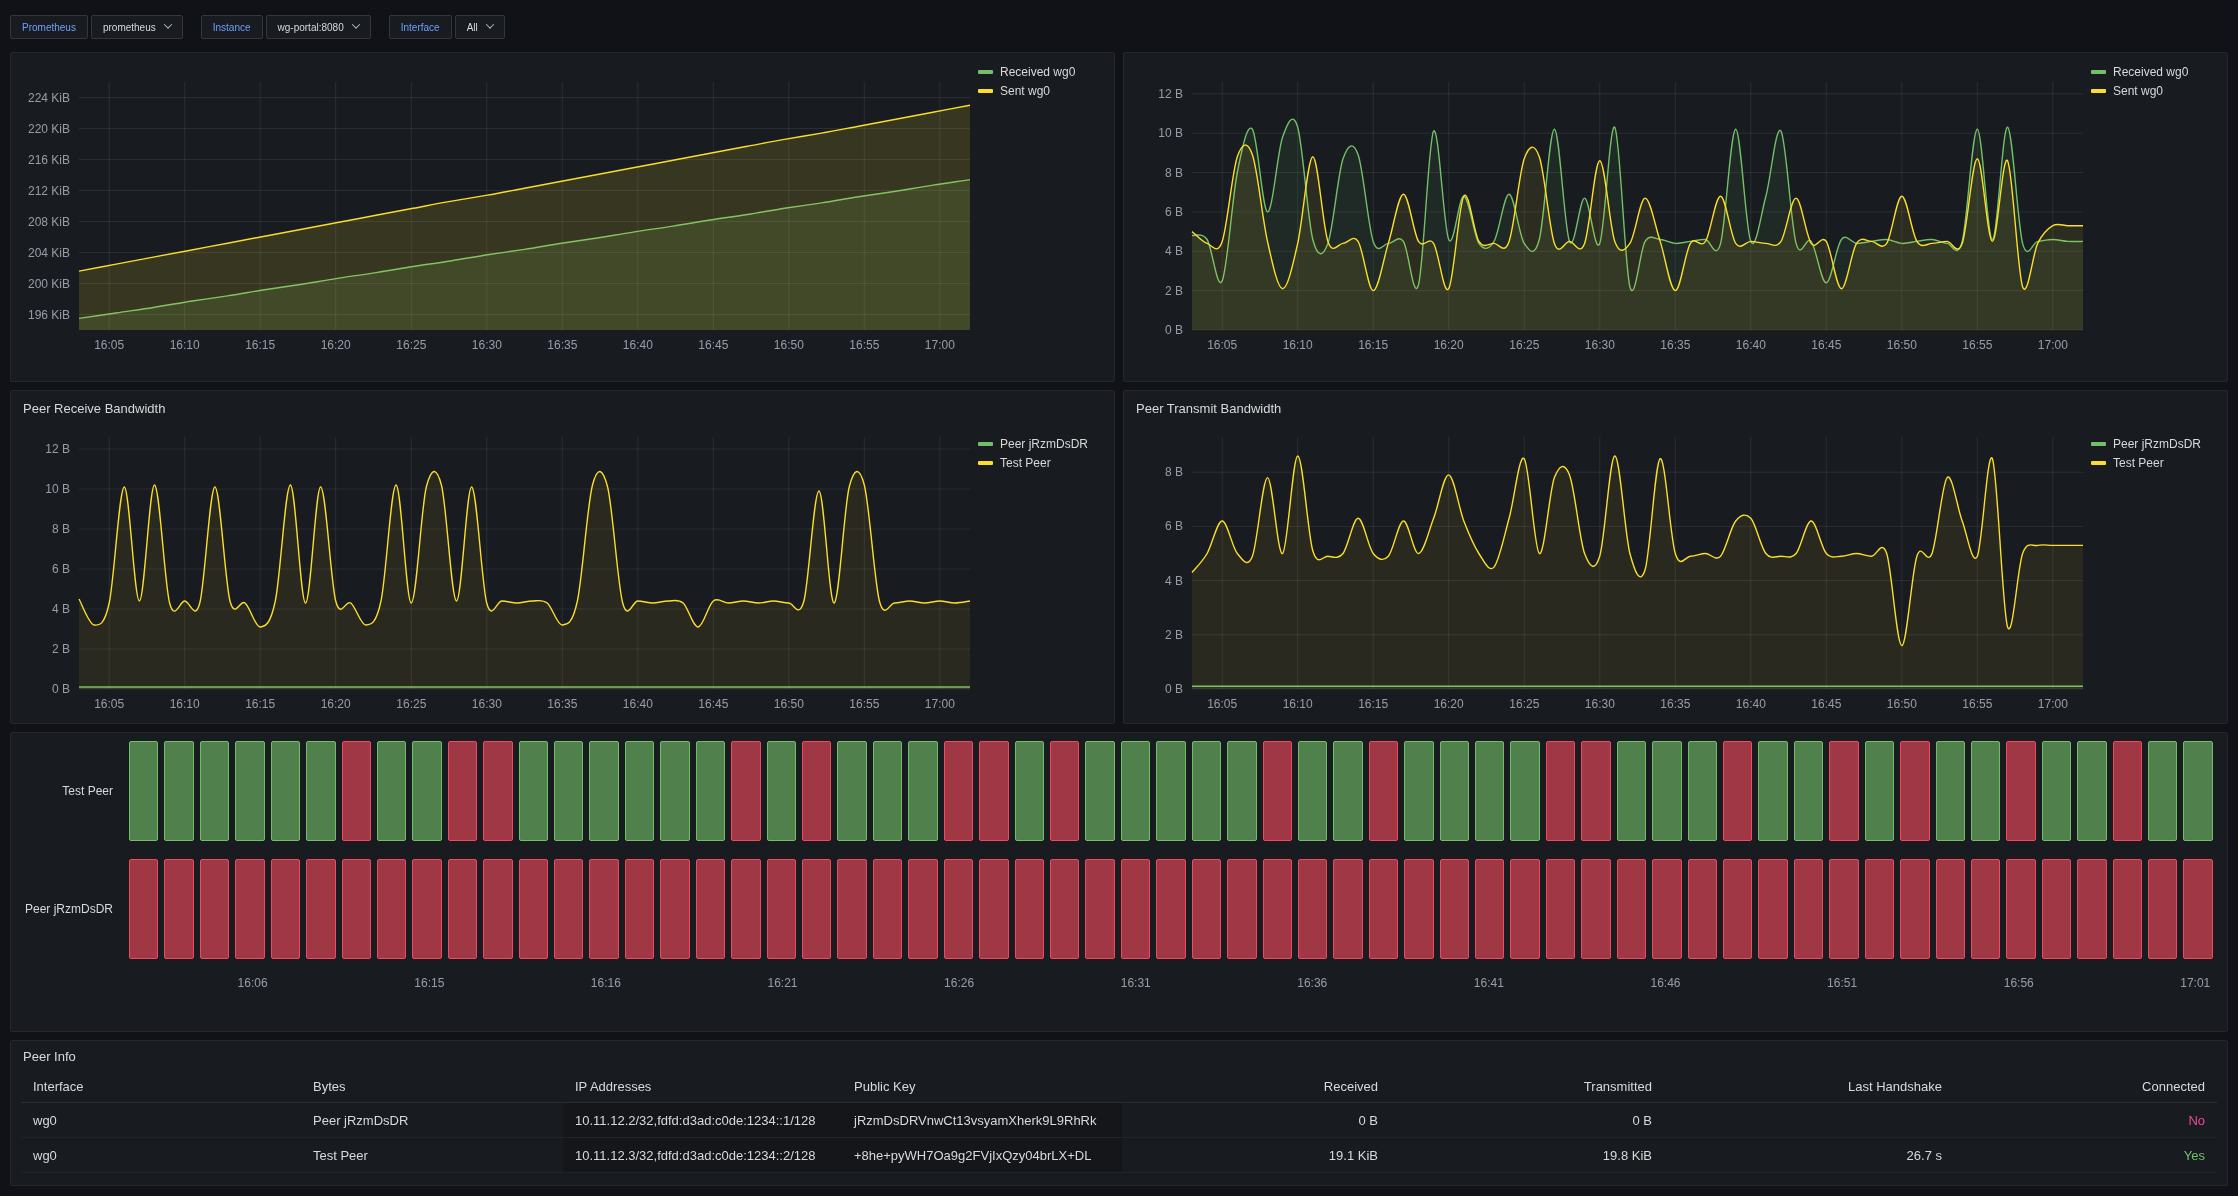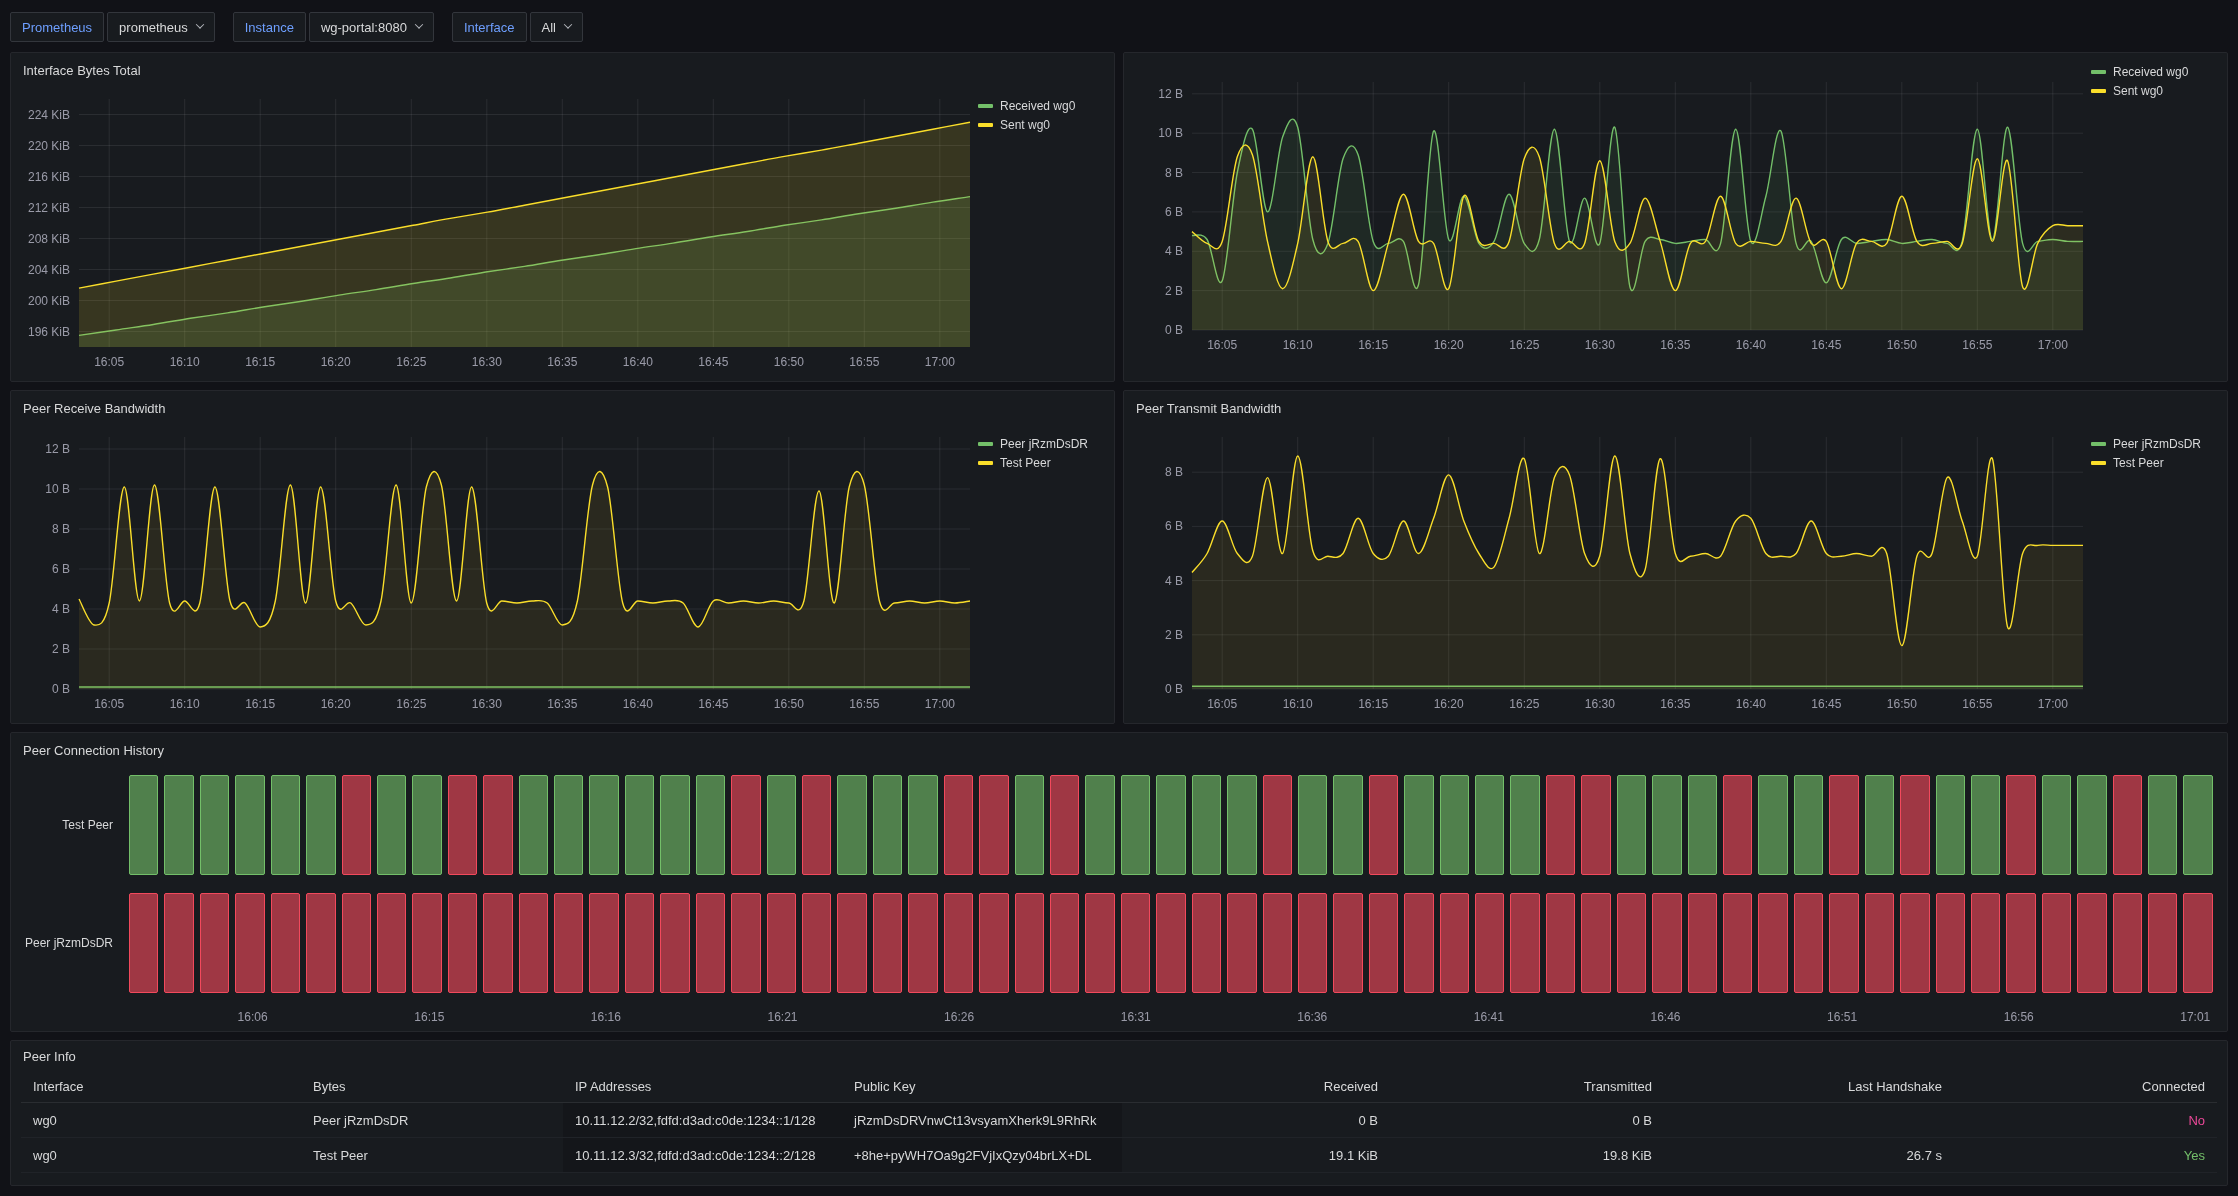--- a/index.html
+++ b/index.html
@@ -9,23 +9,23 @@
     font-family: "Liberation Sans", "DejaVu Sans", sans-serif;
     color: #d8d9da;
     overflow: hidden;
   }
   .dash { display: flex; flex-direction: column; gap: 8px; padding: 10px; height: 1196px; }
 
   
   .topbar { display: flex; align-items: center; gap: 18px; height: 34px; flex: 0 0 auto; }
   .var-group { display: flex; align-items: center; gap: 3px; }
   .var-label, .var-value {
-    height: 30px; display: flex; align-items: center; gap: 9px;
+    height: 24px; display: flex; align-items: center; gap: 9px;
     padding: 0 11px; background: #181b1f; border: 1px solid #33363c;
-    border-radius: 2px; font-size: 13px; cursor: pointer; white-space: nowrap;
+    border-radius: 2px; font-size: 10px; cursor: pointer; white-space: nowrap;
   }
   .var-label { color: #6e9fff; }
   .var-value { color: #d8d9da; }
   .caret {
     display: inline-block; width: 6px; height: 6px;
     border-right: 1.6px solid #b4b7bd; border-bottom: 1.6px solid #b4b7bd;
     transform: rotate(45deg) translate(-1px,-1px); margin-top: -3px;
   }
 
   
@@ -97,23 +97,20 @@
       <div class="var-label">Interface</div>
       <div class="var-value">
         <span>All</span>
         <span class="caret"></span>
       </div>
     </div>
   </header>
 
   <div class="row row-1">
     <section class="panel chart-panel">
-      <header class="panel-header">
-        <h2 class="panel-title">Interface Bytes Total</h2>
-      </header>
       <div class="chart-body">
         <svg class="chart-svg" viewBox="0 0 959 290">
             <line x1="60" x2="951" y1="244.5" y2="244.5" stroke="rgba(204,204,220,0.10)" stroke-width="1"></line>
             <text x="51" y="248.5" text-anchor="end" fill="rgba(204,204,220,0.72)" font-size="12">196 KiB</text>
             <line x1="60" x2="951" y1="213.5" y2="213.5" stroke="rgba(204,204,220,0.10)" stroke-width="1"></line>
             <text x="51" y="217.5" text-anchor="end" fill="rgba(204,204,220,0.72)" font-size="12">200 KiB</text>
             <line x1="60" x2="951" y1="182.5" y2="182.5" stroke="rgba(204,204,220,0.10)" stroke-width="1"></line>
             <text x="51" y="186.5" text-anchor="end" fill="rgba(204,204,220,0.72)" font-size="12">204 KiB</text>
             <line x1="60" x2="951" y1="151.5" y2="151.5" stroke="rgba(204,204,220,0.10)" stroke-width="1"></line>
             <text x="51" y="155.5" text-anchor="end" fill="rgba(204,204,220,0.72)" font-size="12">208 KiB</text>
@@ -341,23 +338,20 @@
             <div class="legend-item">
               <span class="legend-mark" style="background: rgb(250, 222, 42);"></span>
               <span>Test Peer</span>
             </div>
           </div>
       </div>
     </section>
   </div>
 
   <section class="panel status-panel">
-    <header class="panel-header">
-      <h2 class="panel-title">Peer Connection History</h2>
-    </header>
     <div class="status-body">
       <div id="status-rows">
           <div class="status-row">
             <div class="status-label">Test Peer</div>
             <div class="status-bars">
               <div class="status-bar" style="background: rgba(115, 191, 105, 0.62); border-color: rgb(115, 191, 105);"></div>
               <div class="status-bar" style="background: rgba(115, 191, 105, 0.62); border-color: rgb(115, 191, 105);"></div>
               <div class="status-bar" style="background: rgba(115, 191, 105, 0.62); border-color: rgb(115, 191, 105);"></div>
               <div class="status-bar" style="background: rgba(115, 191, 105, 0.62); border-color: rgb(115, 191, 105);"></div>
               <div class="status-bar" style="background: rgba(115, 191, 105, 0.62); border-color: rgb(115, 191, 105);"></div>

